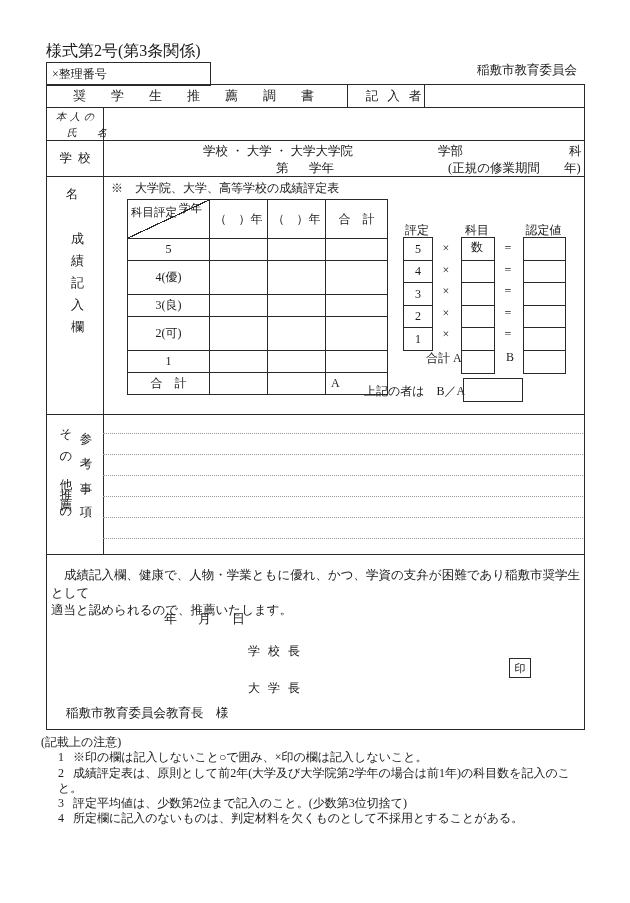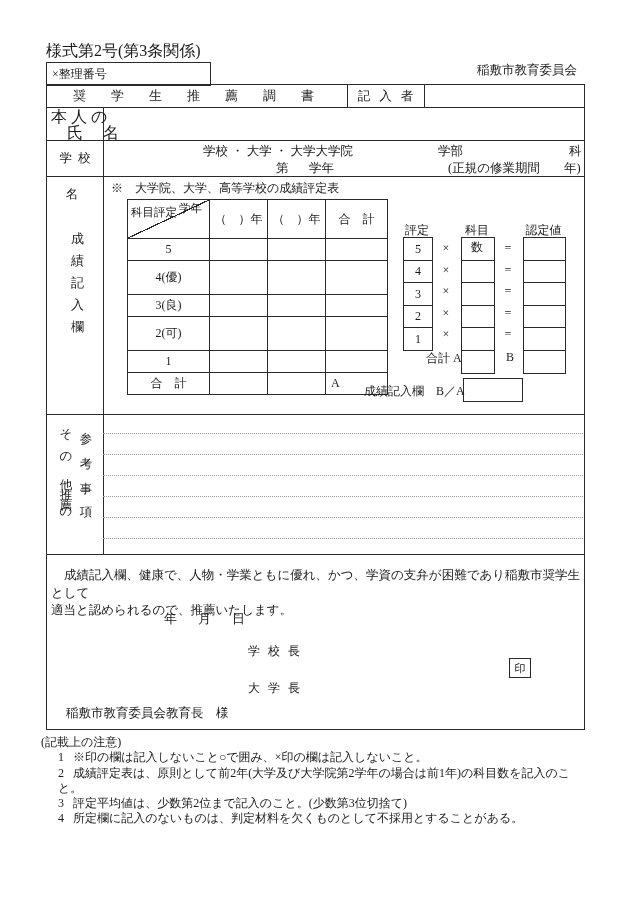--- a/index.html
+++ b/index.html
@@ -10,24 +10,24 @@
   #refno-box{left:46px;top:62px;width:163px;height:22px;border:1px solid #2a2a2a;}
   #refno-box .lbl{position:absolute;left:5px;top:3px;font-size:12px;}
   #agency{left:380px;top:62px;width:197px;text-align:right;font-size:12.5px;}
   #formno{left:46px;top:41px;font-size:16px;}
   
   #tbl{left:46px;top:84px;width:537px;height:644px;border:1.5px solid #2a2a2a;}
   .hline{position:absolute;left:0;width:100%;border-top:1px solid #2a2a2a;height:0;}
   .vline{position:absolute;width:0;border-left:1px solid #2a2a2a;}
   #title{left:26px;top:0;height:22px;line-height:22px;font-size:13px;letter-spacing:25px;}
   #recorder{left:300px;top:0;width:77px;height:22px;line-height:22px;text-align:center;
-            font-size:12.5px;letter-spacing:9px;text-indent:9px;}
+            font-size:12.5px;letter-spacing:9px;text-indent:9px;padding-left:8px;}
   .label-cell{left:0;width:56px;text-align:center;}
   #name-label{top:24px;}
-  #name-label div{line-height:16px;font-size:16px;white-space:nowrap;}
+  #name-label div{line-height:16px;font-size:10px;white-space:nowrap;font-style:italic;}
   #name-l1{letter-spacing:4px;text-indent:4px;}
   #name-l2{letter-spacing:20px;text-indent:20px;}
   #school-label{top:55px;height:36px;line-height:36px;font-size:12.5px;letter-spacing:6px;text-indent:6px;}
   .school-span{position:absolute;font-size:12.5px;white-space:nowrap;}
   
   .vtext{position:absolute;writing-mode:vertical-rl;text-orientation:upright;white-space:nowrap;}
   #grades-vlabel{left:21px;top:136px;font-size:13px;letter-spacing:22px;}
   #other-v1{left:10px;top:334px;font-size:12.5px;letter-spacing:10px;}
   #other-v2{left:30px;top:337px;font-size:12.5px;letter-spacing:25px;}
   
@@ -206,21 +206,21 @@
       <div class="cell h21"></div>
       <div class="cell h22"></div>
       <div class="cell h21"></div>
       <div class="cell h22"></div>
       <div class="cell h22"></div>
     </div>
 
     <span id="sumA" class="abs">合計 A</span>
     <span id="sumB" class="abs">B</span>
 
-    <span id="avg-label" class="abs">成績記入欄　B／A</span>
+    <span id="avg-label" class="abs">上記の者は　B／A</span>
     <div id="avg-box" class="abs"></div>
 
     <div id="other-v1" class="vtext">その他推薦の</div>
     <div id="other-v2" class="vtext">参考事項</div>
     <div class="ruled" style="top:348px;"></div>
     <div class="ruled" style="top:369px;"></div>
     <div class="ruled" style="top:390px;"></div>
     <div class="ruled" style="top:411px;"></div>
     <div class="ruled" style="top:432px;"></div>
     <div class="ruled" style="top:453px;"></div>

